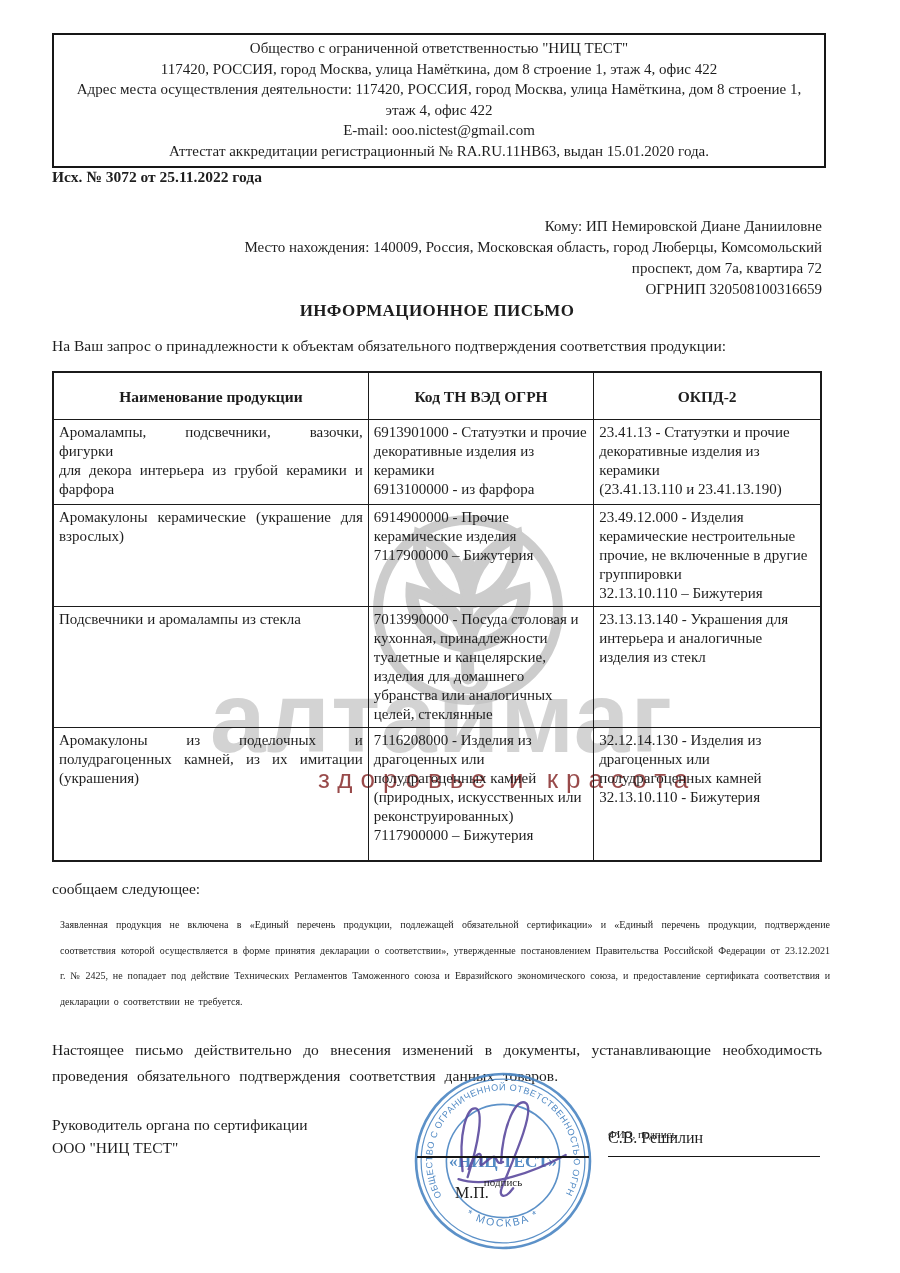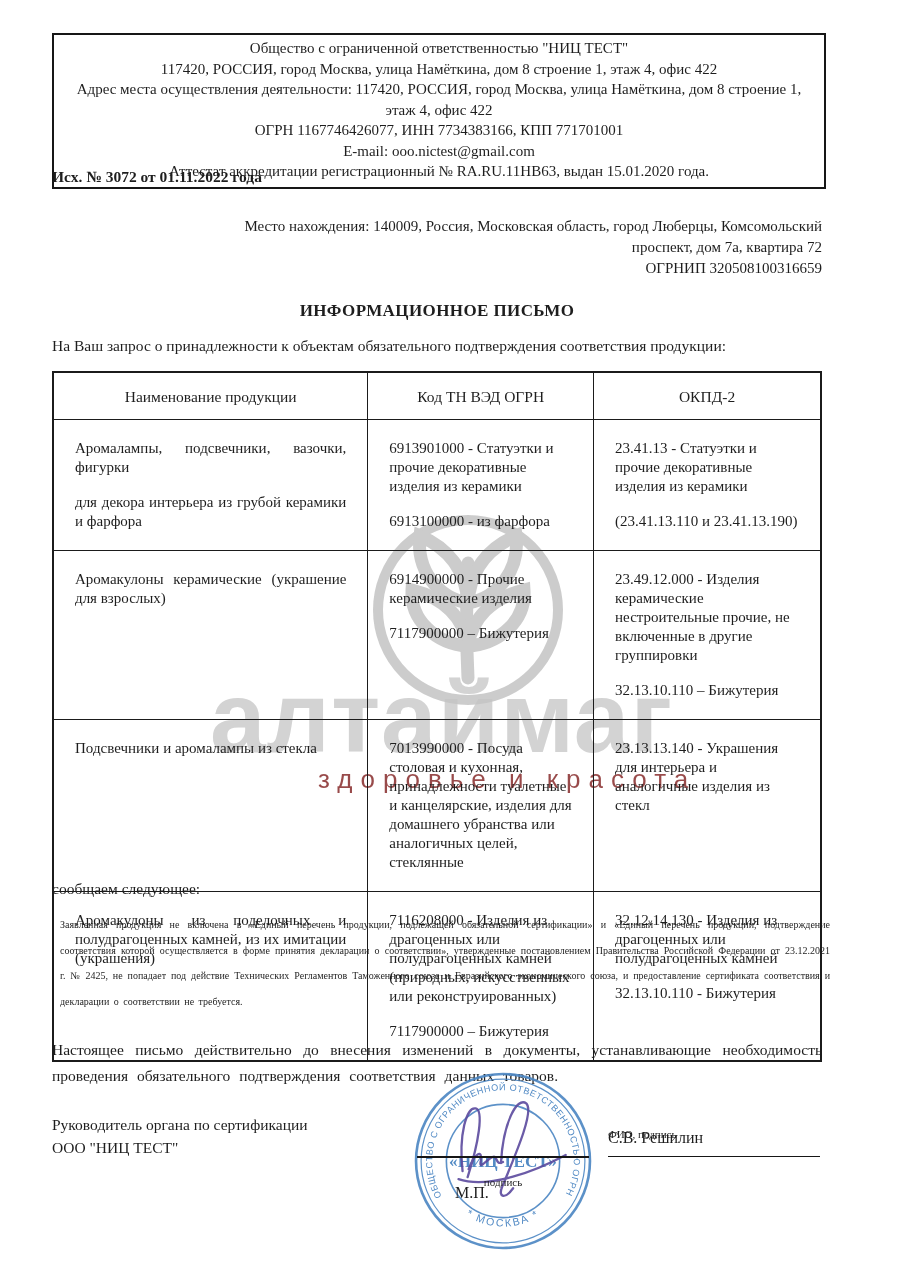--- a/index.html
+++ b/index.html
@@ -27,25 +27,25 @@
     font-size:15px;line-height:21px;z-index:1;}
   .title{left:52px;top:301px;width:770px;text-align:center;
     font-size:17px;font-weight:bold;letter-spacing:.4px;z-index:1;}
   .intro{left:52px;top:337px;width:770px;font-size:15.5px;z-index:1;}
   
   .tbl{left:52px;top:371px;width:770px;border-collapse:collapse;
     font-size:15px;line-height:19px;z-index:1;position:absolute;
     border:2.5px solid #1b1b1b;}
   .tbl th,.tbl td{border:1.5px solid #1b1b1b;vertical-align:top;
     padding:3px 5px;background:transparent;}
-  .tbl th{font-weight:normal;text-align:center;vertical-align:middle;height:40px;font-size:15.5px;}
+  .tbl th{font-weight:bold;text-align:center;vertical-align:middle;height:40px;font-size:15.5px;}
   .col-name{width:308px;}
   .col-tn{width:216px;}
   .col-ok{width:218px;}
-  .tbl td p{margin:16px;}
+  .tbl td p{margin:0;}
   .just{text-align:justify;}
   .spread{word-spacing:12px;}
   .r1 td{height:78px;}
   .r2 td{height:94px;}
   .r3 td{height:106px;}
   .r4 td{height:126px;}
   
   .lead{left:52px;top:880px;font-size:15.5px;z-index:1;}
   .para1{left:60px;top:912px;width:770px;font-size:10px;line-height:25.5px;
     text-align:justify;word-spacing:2px;z-index:1;}
@@ -86,28 +86,28 @@
       <path d="M100,138 C132,136 158,112 156,82 C124,90 104,110 100,138"></path>
     </g>
   </svg>
   <div class="abs wm wm-brand">алтаймаг</div>
   <div class="abs wm wm-tagline">здоровье и красота</div>
 
   <div class="abs letterhead">
     <div>Общество с ограниченной ответственностью "НИЦ ТЕСТ"</div>
     <div>117420, РОССИЯ, город Москва, улица Намёткина, дом 8 строение 1, этаж 4, офис 422</div>
     <div>Адрес места осуществления деятельности: 117420, РОССИЯ, город Москва, улица Намёткина, дом 8 строение 1, этаж 4, офис 422</div>
-    <div>ОГРН 1167746426077, ИНН 7734383166, КПП 771701001</div>
     <div>E-mail: ooo.nictest@gmail.com</div>
     <div>Аттестат аккредитации регистрационный № RA.RU.11НВ63, выдан 15.01.2020 года.</div>
   </div>
 
-  <div class="abs ref">Исх. № 3072 от 01.11.2022 года</div>
+  <div class="abs ref">Исх. № 3072 от 25.11.2022 года</div>
 
   <div class="abs recipient">
+    <div>Кому: ИП Немировской Диане Данииловне</div>
     <div>Место нахождения: 140009, Россия, Московская область, город Люберцы, Комсомольский</div>
     <div>проспект, дом 7а, квартира 72</div>
     <div>ОГРНИП 320508100316659</div>
   </div>
 
   <div class="abs intro">На Ваш запрос о принадлежности к объектам обязательного подтверждения соответствия продукции:</div>
   <div class="abs title">ИНФОРМАЦИОННОЕ ПИСЬМО</div>
 
   <table class="tbl">
     <tbody>

